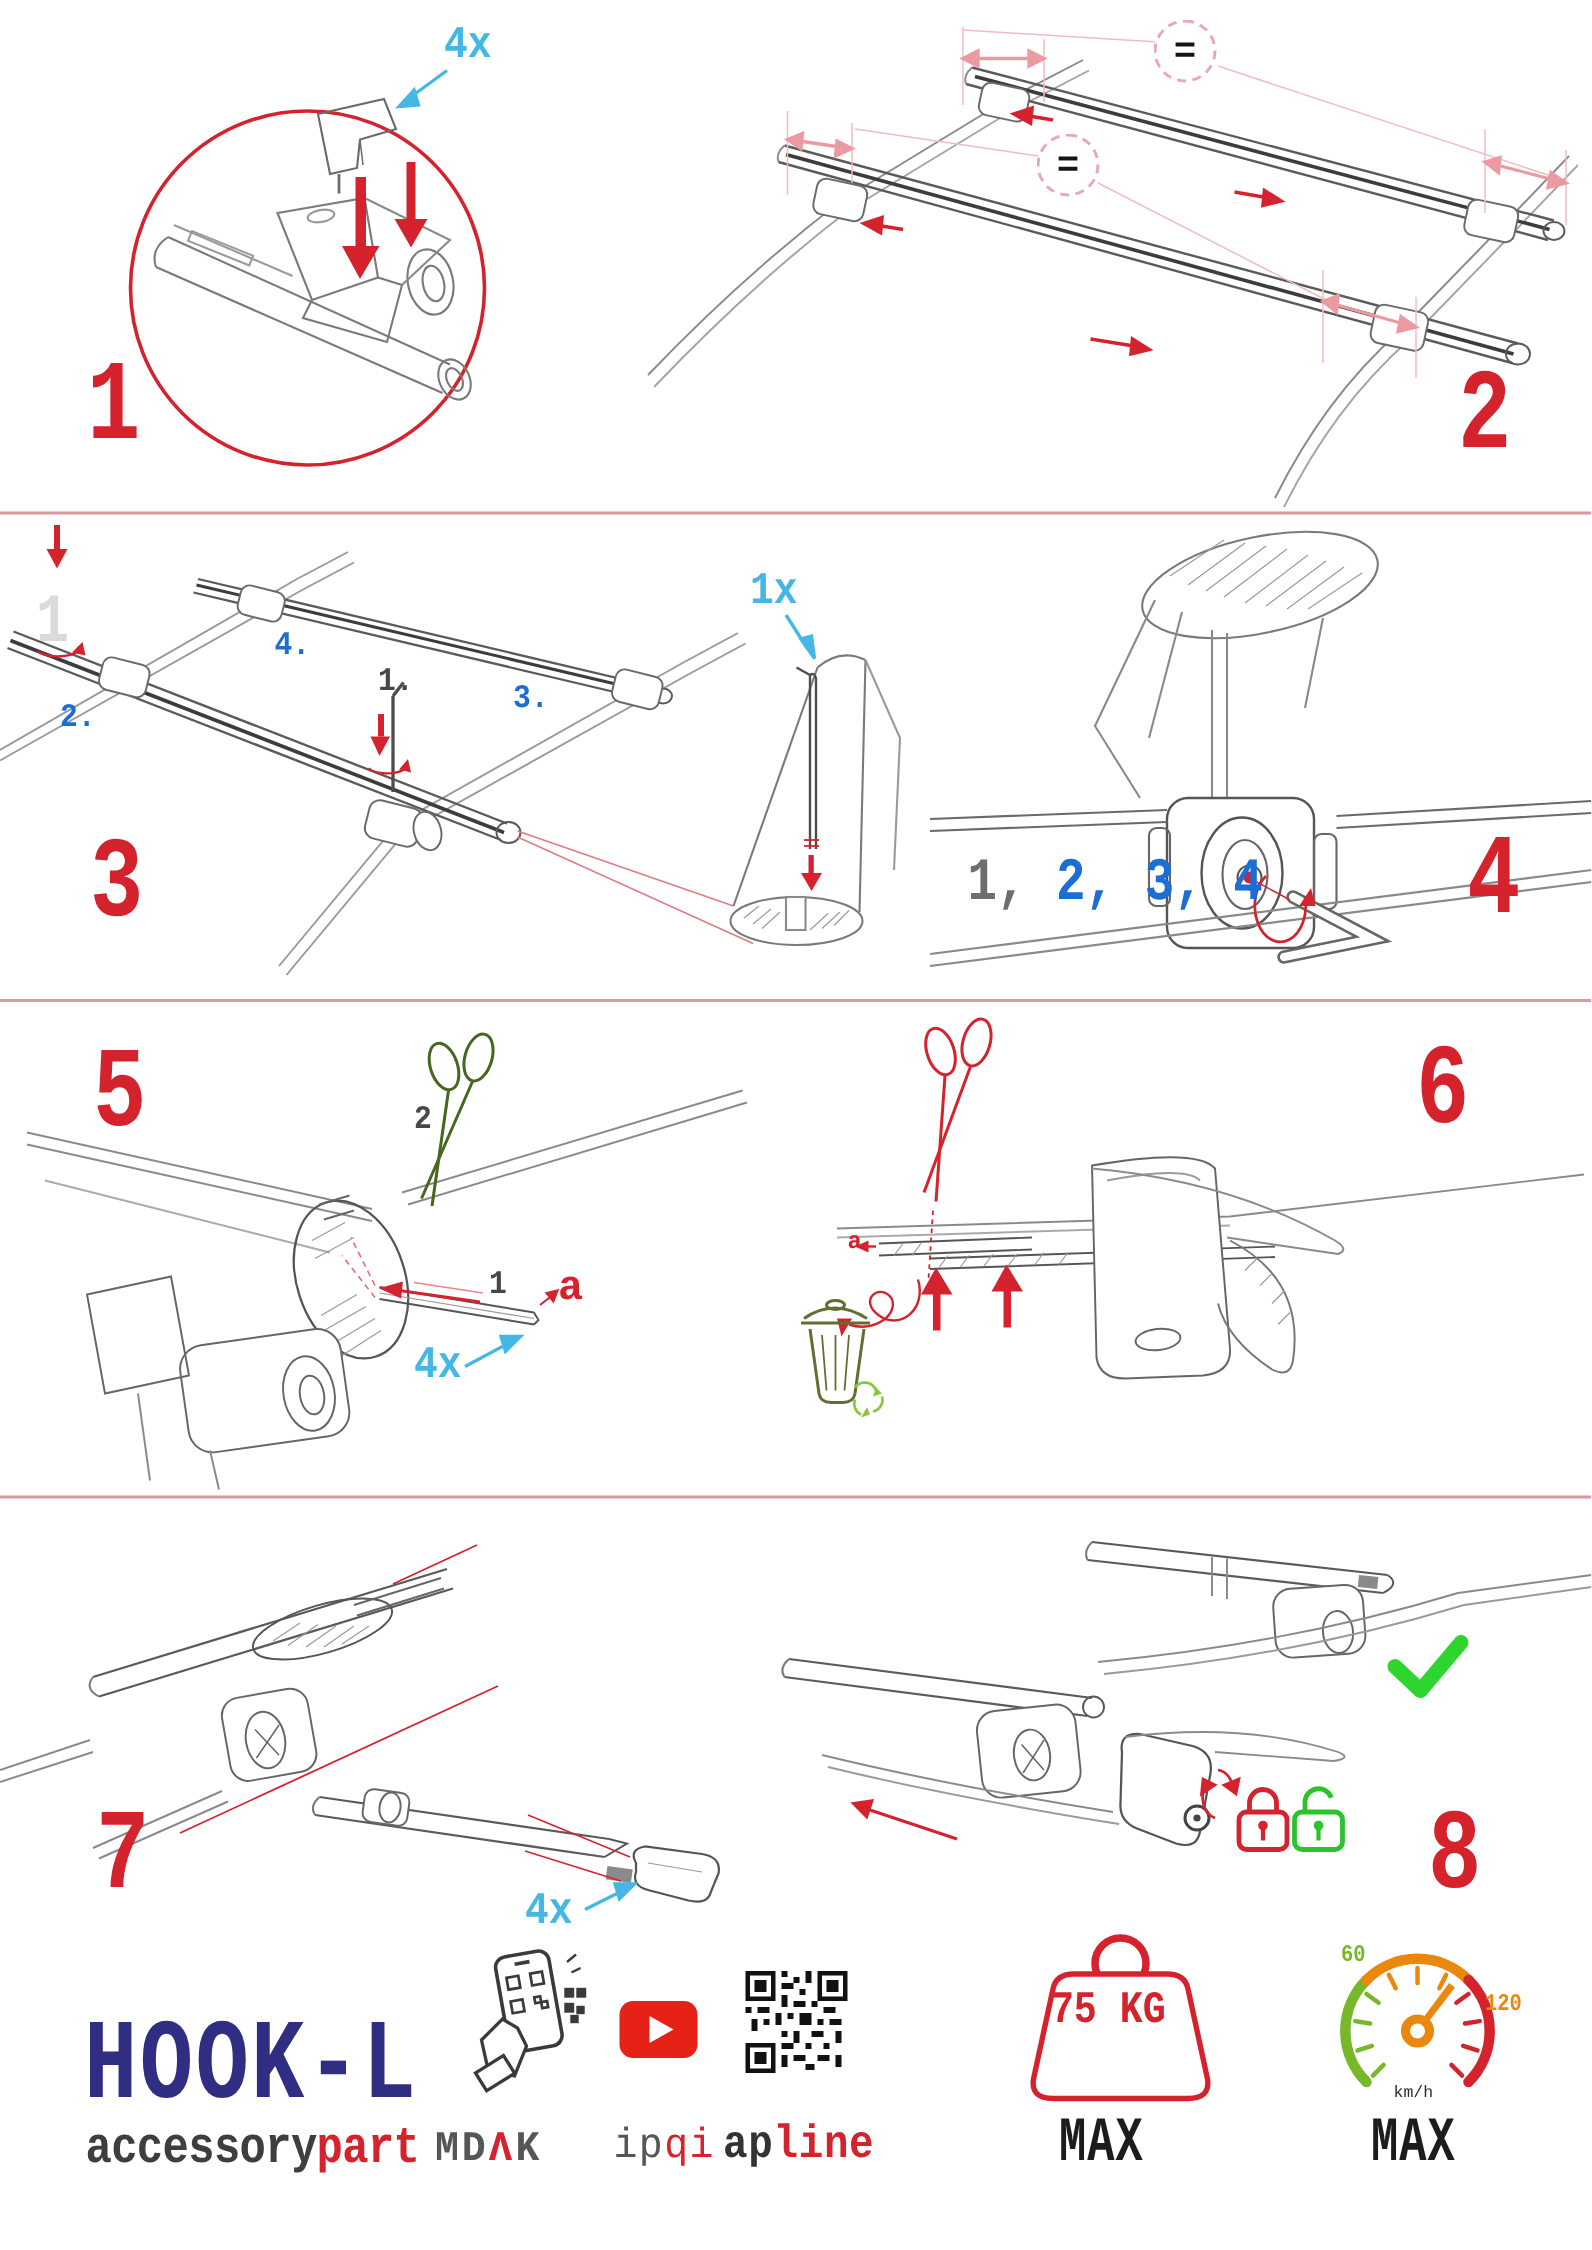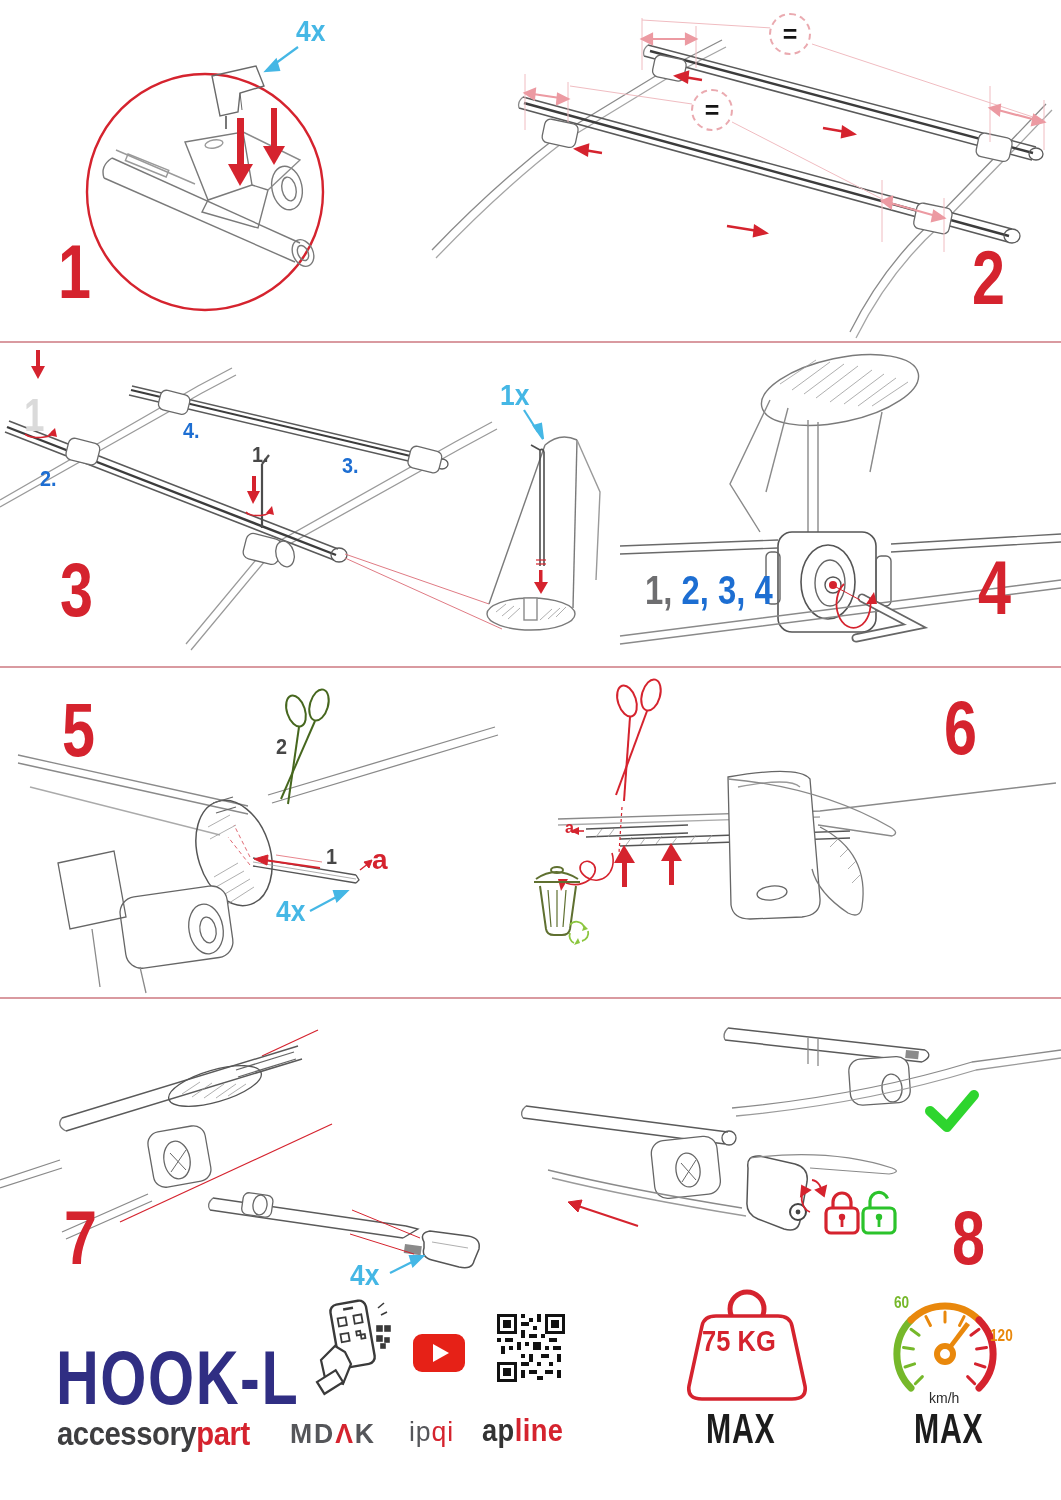--- a/index.html
+++ b/index.html
@@ -1,17 +1,17 @@
 <!DOCTYPE html>
 <html><head>
 <meta charset="utf-8">
 <style>
   html,body{margin:0;padding:0;background:#fff;}
   .page{position:relative;width:1061px;height:1500px;background:#fff;overflow:hidden;
-        font-family:Liberation Sans, sans-serif;}
+        font-family:Liberation Mono, monospace;}
   .sep{position:absolute;left:0;width:1061px;height:2px;background:#d99aa0;}
   .abs{position:absolute;}
   svg{position:absolute;overflow:visible;}
   .t{position:absolute;line-height:1;white-space:nowrap;transform-origin:left top;}
   .num{color:#d5232e;font-weight:bold;font-size:76px;transform:scaleX(.78);}
   .qty{color:#45b7e5;font-weight:bold;font-size:30px;transform:scaleX(.88);}
   .bluelab{color:#1d6ed2;font-weight:bold;font-size:22px;transform:scaleX(.9);}
   .graylab{color:#474747;font-weight:bold;font-size:22px;transform:scaleX(.9);}
   .ghost{color:#dadada;font-weight:bold;font-size:46px;transform:scaleX(.8);}
   .alab{color:#d5232e;font-weight:bold;}
@@ -26,21 +26,21 @@
   .logo-md{font-size:28px;font-weight:bold;letter-spacing:2px;transform:scaleX(.95);}
   .logo-md .p1,.logo-md .p3{color:#55565a;} .logo-md .p2{color:#d5232e;}
   .logo-ip{font-size:28px;letter-spacing:1px;transform:scaleX(.95);}
   .logo-ip .p1{color:#55565a;} .logo-ip .p2{color:#d5232e;}
   .logo-apl{font-size:31px;font-weight:bold;letter-spacing:.5px;transform:scaleX(.88);}
   .logo-apl .p1{color:#333;} .logo-apl .p2{color:#d5232e;}
   .maxlab{font-size:42px;font-weight:bold;letter-spacing:1px;color:#1c1c1c;transform:scaleX(.72);}
   .kg{font-size:30px;font-weight:bold;color:#d5232e;transform:scaleX(.85);}
   .sp60{font-size:16px;font-weight:bold;color:#76b82a;transform:scaleX(.85);}
   .sp120{font-size:16px;font-weight:bold;color:#e9880c;transform:scaleX(.85);}
-  .kmh{font-size:14px;color:#2b2b2b;}
+  .kmh{font-size:11px;color:#2b2b2b;}
 </style>
 </head>
 <body>
 
 <div class="page">
 
   <div class="sep" style="top:341px"></div>
   <div class="sep" style="top:666px"></div>
   <div class="sep" style="top:997px"></div>
 

